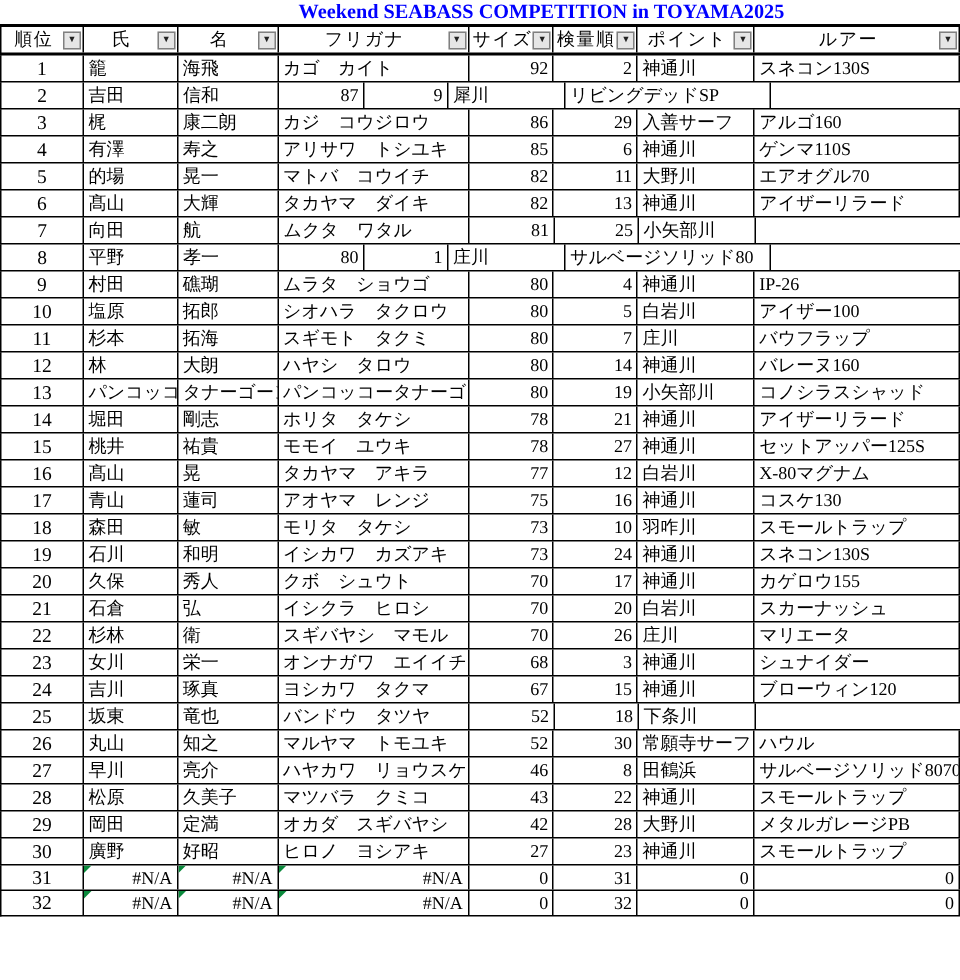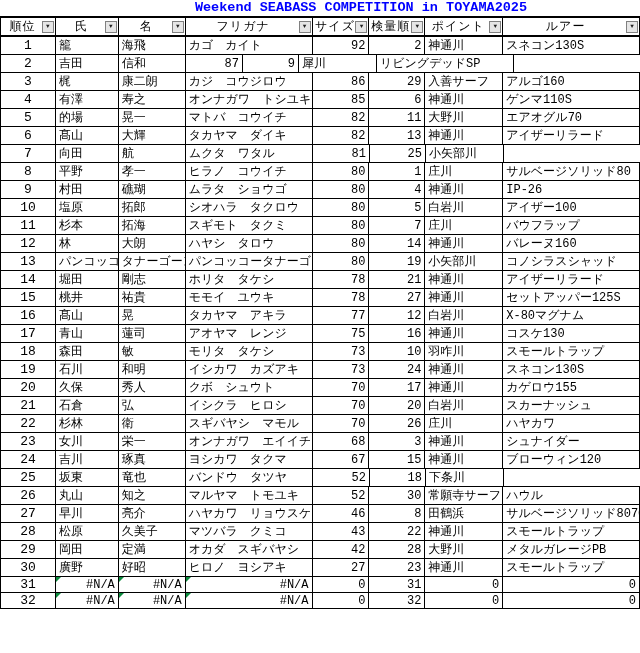--- a/index.html
+++ b/index.html
@@ -1,17 +1,17 @@
 <!DOCTYPE html>
 <html><head>
 <meta charset="utf-8">
 <style>
   html,body{margin:0;padding:0;background:#fff;}
   #app{position:relative;width:640px;height:653px;background:#fff;overflow:hidden;
-       font-family:Liberation Mono, monospace;color:#000;}
+       font-family:Liberation Serif, serif;color:#000;}
   .title{position:absolute;top:0;left:0;width:640px;height:16px;line-height:15px;
          text-align:center;padding-left:82px;box-sizing:border-box;
          font-size:13.5px;font-weight:bold;color:#0000ff;white-space:nowrap;}
   .grid{position:absolute;top:16px;left:0;width:640px;height:450px;
         display:flex;flex-direction:column;}
   .header-row{height:21px;display:flex;box-sizing:border-box;
         border-top:2px solid #000;border-bottom:2px solid #000;border-left:1px solid #000;}
   .tbody{flex:1;display:flex;flex-direction:column;}
   .row{flex:1;display:flex;border-bottom:1px solid #000;border-left:1px solid #000;
        box-sizing:border-box;}
@@ -160,21 +160,21 @@
           <div class="cell c0">
             <span>4</span>
           </div>
           <div class="cell c1">
             <span>有澤</span>
           </div>
           <div class="cell c2">
             <span>寿之</span>
           </div>
           <div class="cell c3">
-            <span>オンナガワ　トシユキ</span>
+            <span>アリサワ　トシユキ</span>
           </div>
           <div class="cell c4">
             <span>85</span>
           </div>
           <div class="cell c5">
             <span>6</span>
           </div>
           <div class="cell c6">
             <span>神通川</span>
           </div>
@@ -260,23 +260,20 @@
         <div class="row">
           <div class="cell c0">
             <span>8</span>
           </div>
           <div class="cell c1">
             <span>平野</span>
           </div>
           <div class="cell c2">
             <span>孝一</span>
           </div>
-          <div class="cell c3">
-            <span>ヒラノ　コウイチ</span>
-          </div>
           <div class="cell c4">
             <span>80</span>
           </div>
           <div class="cell c5">
             <span>1</span>
           </div>
           <div class="cell c6">
             <span>庄川</span>
           </div>
           <div class="cell c7">
@@ -637,21 +634,21 @@
           <div class="cell c4">
             <span>70</span>
           </div>
           <div class="cell c5">
             <span>26</span>
           </div>
           <div class="cell c6">
             <span>庄川</span>
           </div>
           <div class="cell c7">
-            <span>ハヤカワ</span>
+            <span>マリエータ</span>
           </div>
         </div>
         <div class="row">
           <div class="cell c0">
             <span>23</span>
           </div>
           <div class="cell c1">
             <span>女川</span>
           </div>
           <div class="cell c2">

